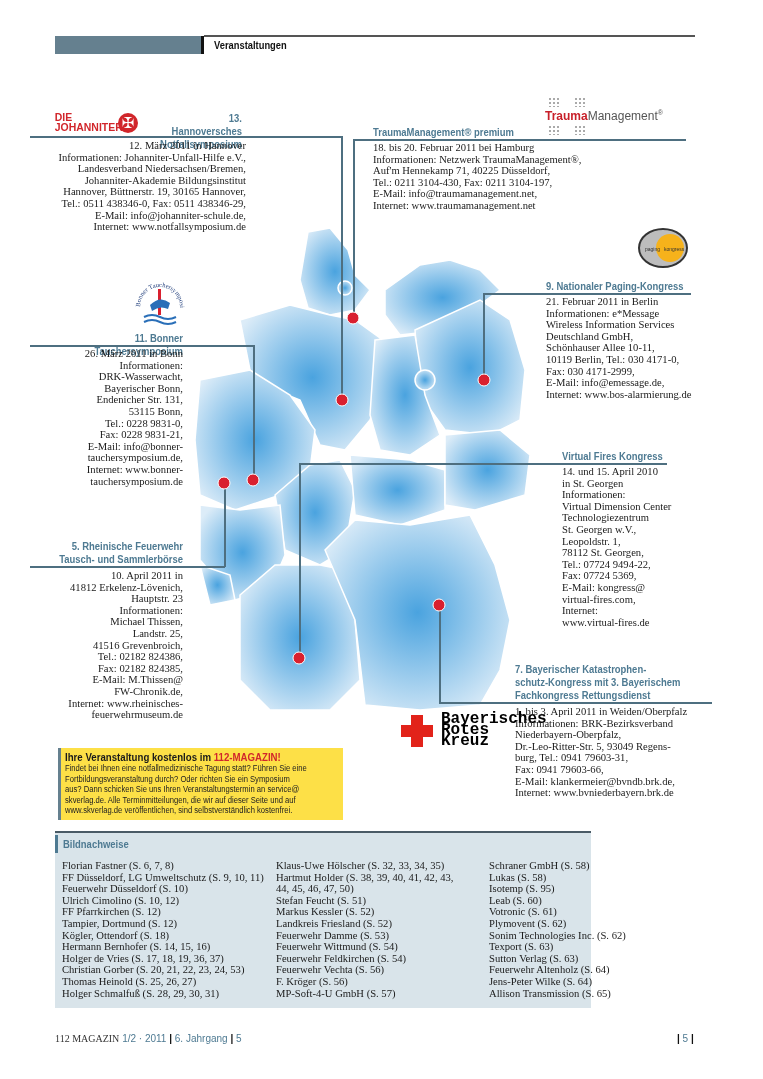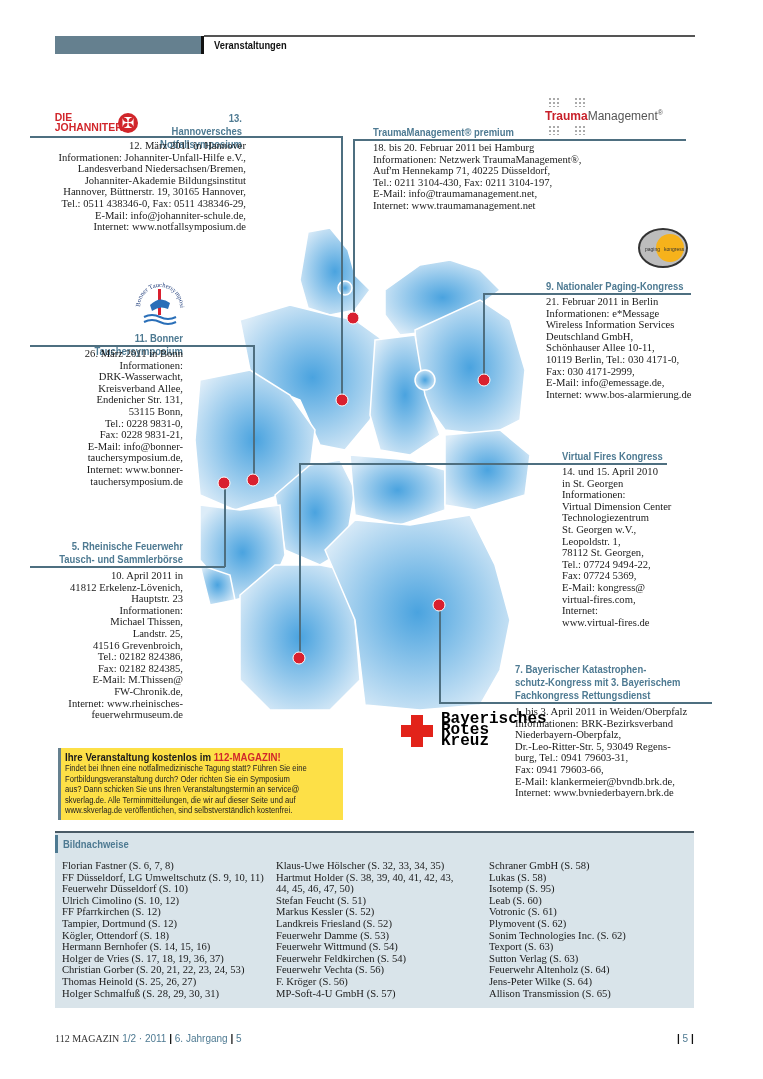--- a/index.html
+++ b/index.html
@@ -36,21 +36,21 @@
   #logo-brk-cross .v { position:absolute; left:10px; top:0; width:12px; height:32px; background:#e2231a; }
   #logo-brk-text { position:absolute; left:441px; top:714px; font-family:Liberation Mono, monospace; font-weight:bold; font-size:16px; line-height:11px; color:#000000; }
 
   
   #promo { position:absolute; left:58px; top:748px; width:285px; height:72px; background:#fde047; border-left:3px solid #65808f; padding:3px 4px; }
   #promo-title { font-family:"Liberation Sans", sans-serif; font-weight:bold; font-size:10.5px; color:#1a1a1a; line-height:12px; transform:scaleX(0.92); transform-origin:left; white-space:nowrap; }
   #promo-title .red { color:#d1262b; }
   #promo-text { font-family:"Liberation Sans", sans-serif; font-size:8.3px; line-height:10.5px; color:#222; transform:scaleX(0.92); transform-origin:left; width:108%; }
 
   
-  #credits { position:absolute; left:55px; top:831px; width:639px; height:177px; background:#d9e4ea; border-top:2px solid #4a5b66; }
+  #credits { position:absolute; left:55px; top:831px; width:536px; height:177px; background:#d9e4ea; border-top:2px solid #4a5b66; }
   #credits-bar { position:absolute; left:0; top:2px; width:3px; height:18px; background:#4e7a92; }
   #credits-title { position:absolute; left:8px; top:5px; font-family:"Liberation Sans", sans-serif; font-weight:bold; font-size:10.5px; color:#4e7a92; transform:scaleX(0.9); transform-origin:left; }
   .credit-col { position:absolute; top:27px; font-family:"Liberation Serif", serif; font-size:10.6px; line-height:11.6px; color:#1a1a1a; }
   .credit-col div { white-space:nowrap; }
 
   
   #footer { position:absolute; left:55px; top:1033px; font-size:10px; font-family:"Liberation Sans", sans-serif; color:#4e7a92; white-space:nowrap; }
   #footer .mag { font-family:"Liberation Serif", serif; color:#333; font-variant:small-caps; }
   #footer .sep { color:#111; font-weight:bold; }
   #page-num { position:absolute; left:677px; top:1033px; font-family:"Liberation Sans", sans-serif; font-size:10px; color:#4e7a92; }
@@ -194,21 +194,21 @@
   <path d="M12,42 Q20,38 28,42 T44,42" stroke="#2a6fb8" stroke-width="2" fill="none"></path>
   <path d="M12,47 Q20,43 28,47 T44,47" stroke="#2a6fb8" stroke-width="2" fill="none"></path>
 </svg>
 <div class="event-title right" style="left:30px;top:332px;width:153px;transform-origin:right;">
   <div>11. Bonner Tauchersymposium</div>
 </div>
 <div class="event-body right" style="left:40px;top:348px;width:143px;">
   <div>26. März 2011 in Bonn</div>
   <div>Informationen:</div>
   <div>DRK-Wasserwacht,</div>
-  <div>Kreisverband Allee,</div>
+  <div>Bayerischer Bonn,</div>
   <div>Endenicher Str. 131,</div>
   <div>53115 Bonn,</div>
   <div>Tel.: 0228 9831-0,</div>
   <div>Fax: 0228 9831-21,</div>
   <div>E-Mail: info@bonner-</div>
   <div>tauchersymposium.de,</div>
   <div>Internet: www.bonner-</div>
   <div>tauchersymposium.de</div>
 </div>
 

